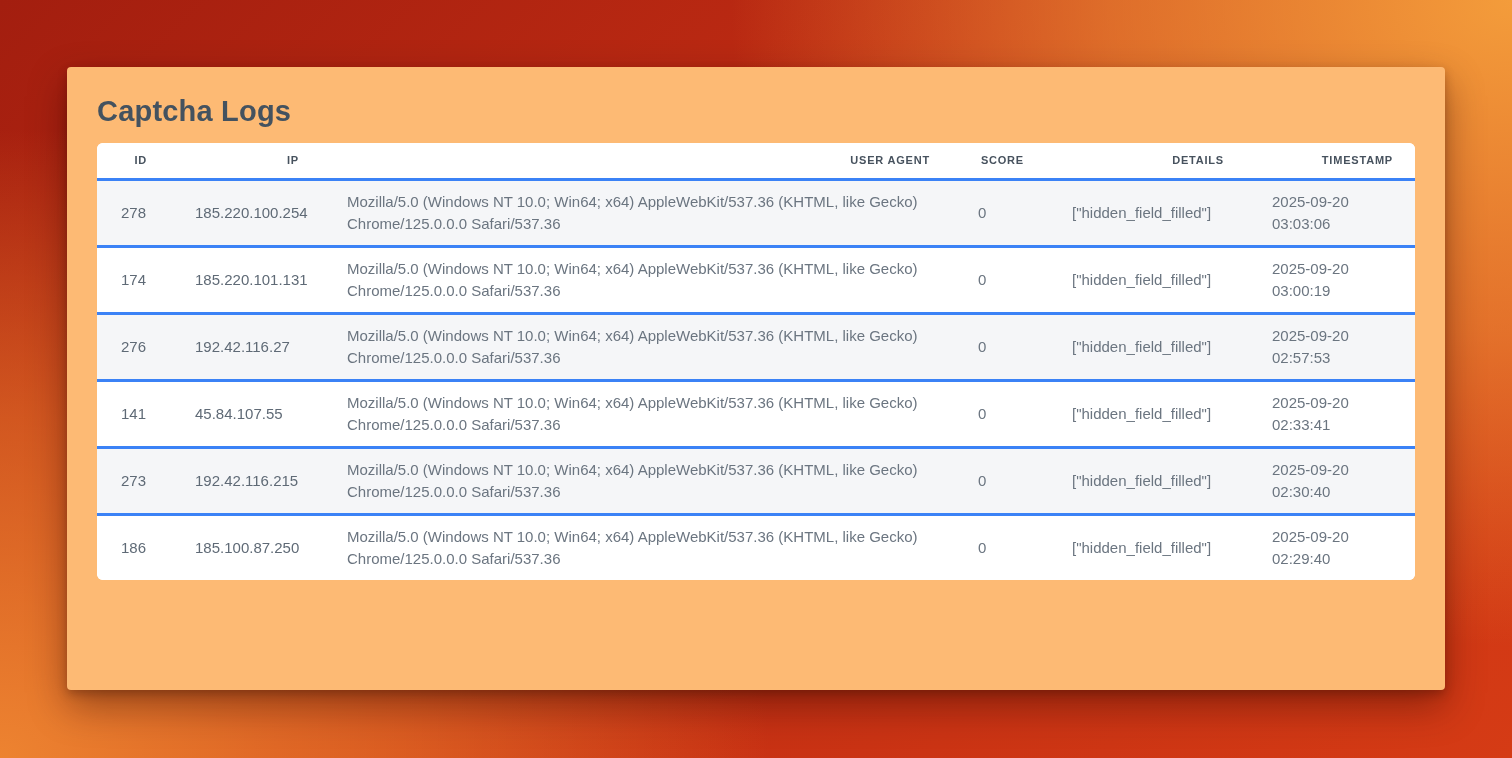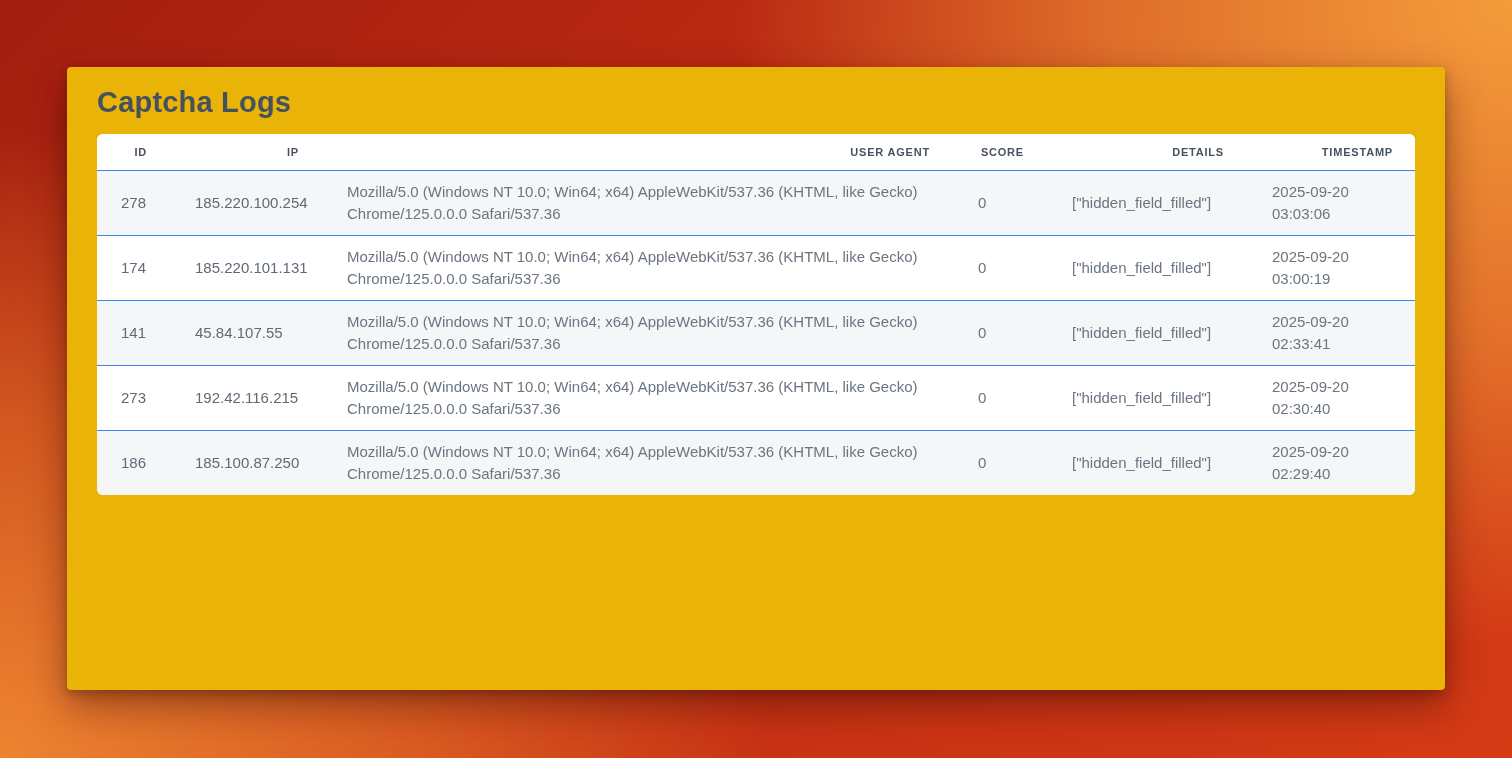--- a/index.html
+++ b/index.html
@@ -8,23 +8,23 @@
     font-family: "Liberation Sans", "DejaVu Sans", sans-serif;
     background:
       radial-gradient(1150px 950px at 100% 0%, rgba(246,162,61,0.95) 0%, rgba(246,162,61,0.55) 35%, rgba(246,162,61,0) 68%),
       radial-gradient(1100px 900px at 0% 100%, rgba(240,136,50,0.95) 0%, rgba(238,128,44,0.55) 38%, rgba(238,128,44,0) 70%),
       linear-gradient(135deg, #a31e0f 0%, #c02c13 45%, #d53b15 100%);
   }
   .card {
     position: absolute;
     left: 67px; top: 67px;
     width: 1378px; height: 623px;
-    background: #eab308;
+    background: #fdba74;
     border-radius: 4px;
-    padding: 19px 30px 0 30px;
+    padding: 28px 30px 0 30px;
     box-shadow: 0 16px 38px rgba(45, 8, 0, 0.42), 0 4px 10px rgba(45, 8, 0, 0.25);
     overflow: hidden;
   }
   .page-title {
     font-size: 29px;
     line-height: 32px;
     font-weight: 600;
     letter-spacing: 0.2px;
     color: #44525f;
     margin-bottom: 16px;
@@ -45,21 +45,21 @@
     padding: 0 24px;
     text-align: right;
     vertical-align: middle;
     font-size: 11px;
     font-weight: 700;
     letter-spacing: 0.8px;
     text-transform: uppercase;
     color: #47525e;
     white-space: nowrap;
   }
-  tbody tr { height: 65px; border-top: 1px solid #3b82f6; }
+  tbody tr { height: 65px; border-top: 3px solid #3b82f6; }
   tbody tr:nth-child(odd) { background: #f5f6f8; }
   tbody tr:nth-child(even) { background: #ffffff; }
   tbody td {
     padding: 10px 10px 10px 24px;
     vertical-align: middle;
     font-size: 15px;
     line-height: 22px;
     color: #6b7580;
     overflow-wrap: break-word;
   }
@@ -102,20 +102,28 @@
   </tr>
           <tr>
     <td class="cell-id">174</td>
     <td class="cell-ip">185.220.101.131</td>
     <td class="cell-user-agent">Mozilla/5.0 (Windows NT 10.0; Win64; x64) AppleWebKit/537.36 (KHTML, like Gecko) Chrome/125.0.0.0 Safari/537.36</td>
     <td class="cell-score">0</td>
     <td class="cell-details">["hidden_field_filled"]</td>
     <td class="cell-timestamp">2025-09-20 03:00:19</td>
   </tr>
           <tr>
+    <td class="cell-id">276</td>
+    <td class="cell-ip">192.42.116.27</td>
+    <td class="cell-user-agent">Mozilla/5.0 (Windows NT 10.0; Win64; x64) AppleWebKit/537.36 (KHTML, like Gecko) Chrome/125.0.0.0 Safari/537.36</td>
+    <td class="cell-score">0</td>
+    <td class="cell-details">["hidden_field_filled"]</td>
+    <td class="cell-timestamp">2025-09-20 02:57:53</td>
+  </tr>
+          <tr>
     <td class="cell-id">141</td>
     <td class="cell-ip">45.84.107.55</td>
     <td class="cell-user-agent">Mozilla/5.0 (Windows NT 10.0; Win64; x64) AppleWebKit/537.36 (KHTML, like Gecko) Chrome/125.0.0.0 Safari/537.36</td>
     <td class="cell-score">0</td>
     <td class="cell-details">["hidden_field_filled"]</td>
     <td class="cell-timestamp">2025-09-20 02:33:41</td>
   </tr>
           <tr>
     <td class="cell-id">273</td>
     <td class="cell-ip">192.42.116.215</td>

